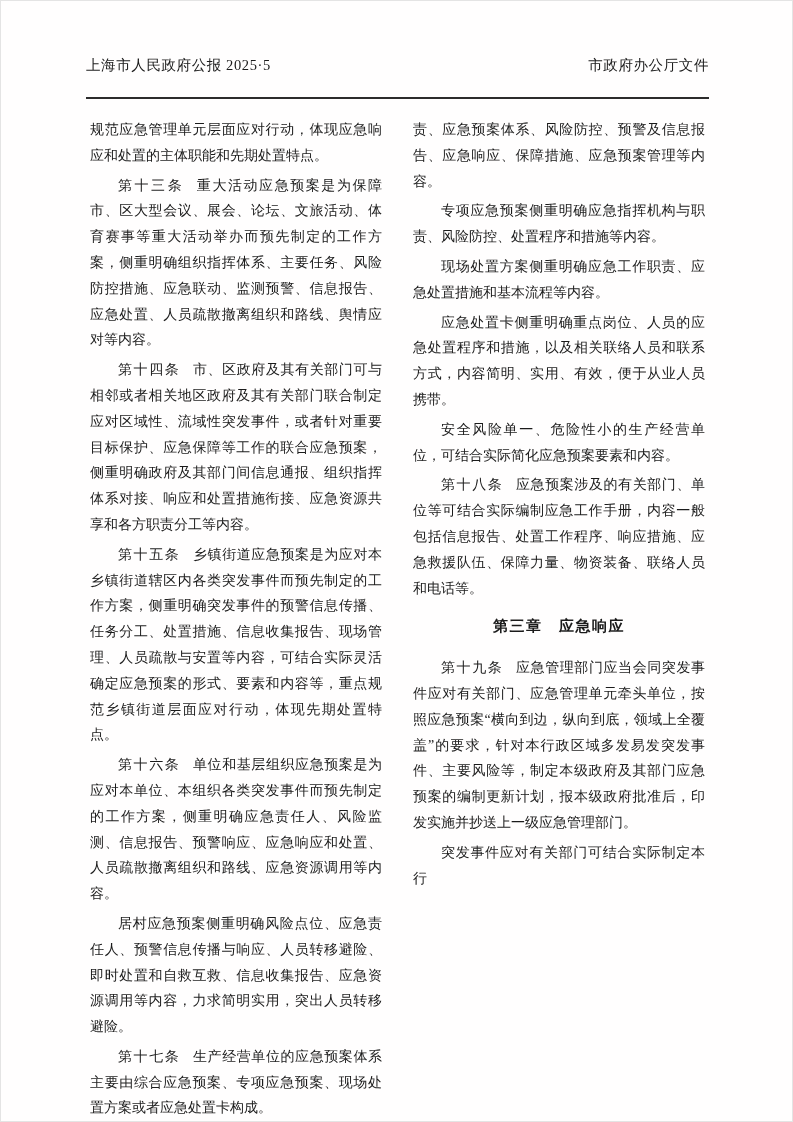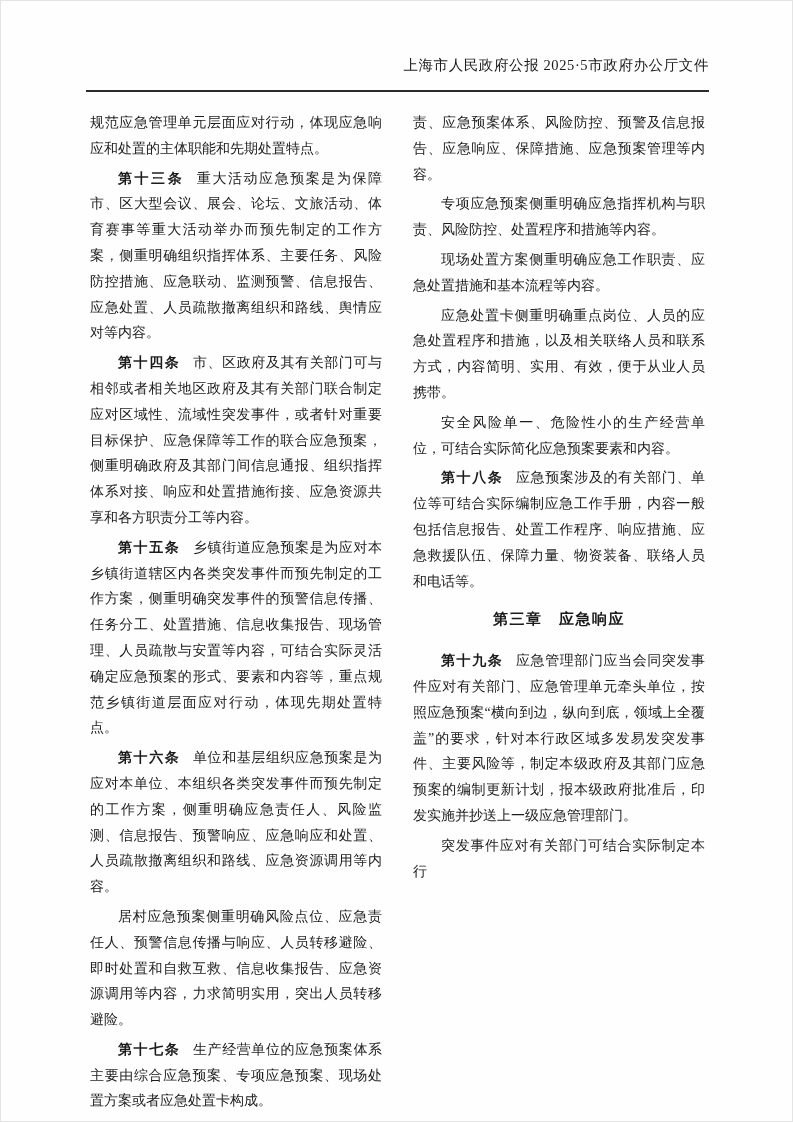--- a/index.html
+++ b/index.html
@@ -14,25 +14,25 @@
     height: 1122px;
     background: #fffefe;
     border: 1px solid #e4e4e4;
     padding: 55px 83px 0 85px;
     font-family: "Liberation Serif", "DejaVu Serif", serif;
     color: #1b1b1b;
     overflow: hidden;
   }
   .header {
     display: flex;
-    justify-content: flex-end;
+    justify-content: space-between;
     align-items: flex-end;
     font-size: 14.5px;
     letter-spacing: 0.6px;
-    padding-bottom: 15px;
+    padding-bottom: 22px;
     border-bottom: 2px solid #2c2c2c;
   }
   .columns {
     display: flex;
     gap: 23px;
     margin-top: 14px;
   }
   .col {
     width: 301px;
     font-size: 14px;
@@ -41,21 +41,21 @@
     text-justify: inter-character;
   }
   .para {
     margin: 4px;
     text-indent: 2em;
   }
   .para.cont {
     text-indent: 0;
   }
   .lead {
-    font-weight: bold;
+    font-weight: normal;
     margin-right: 0.9em;
     letter-spacing: 1px;
   }
   .chapter-heading {
     font-weight: bold;
     text-align: center;
     font-size: 15px;
     letter-spacing: 1.5px;
     margin: 13px 0 15px 0;
   }

